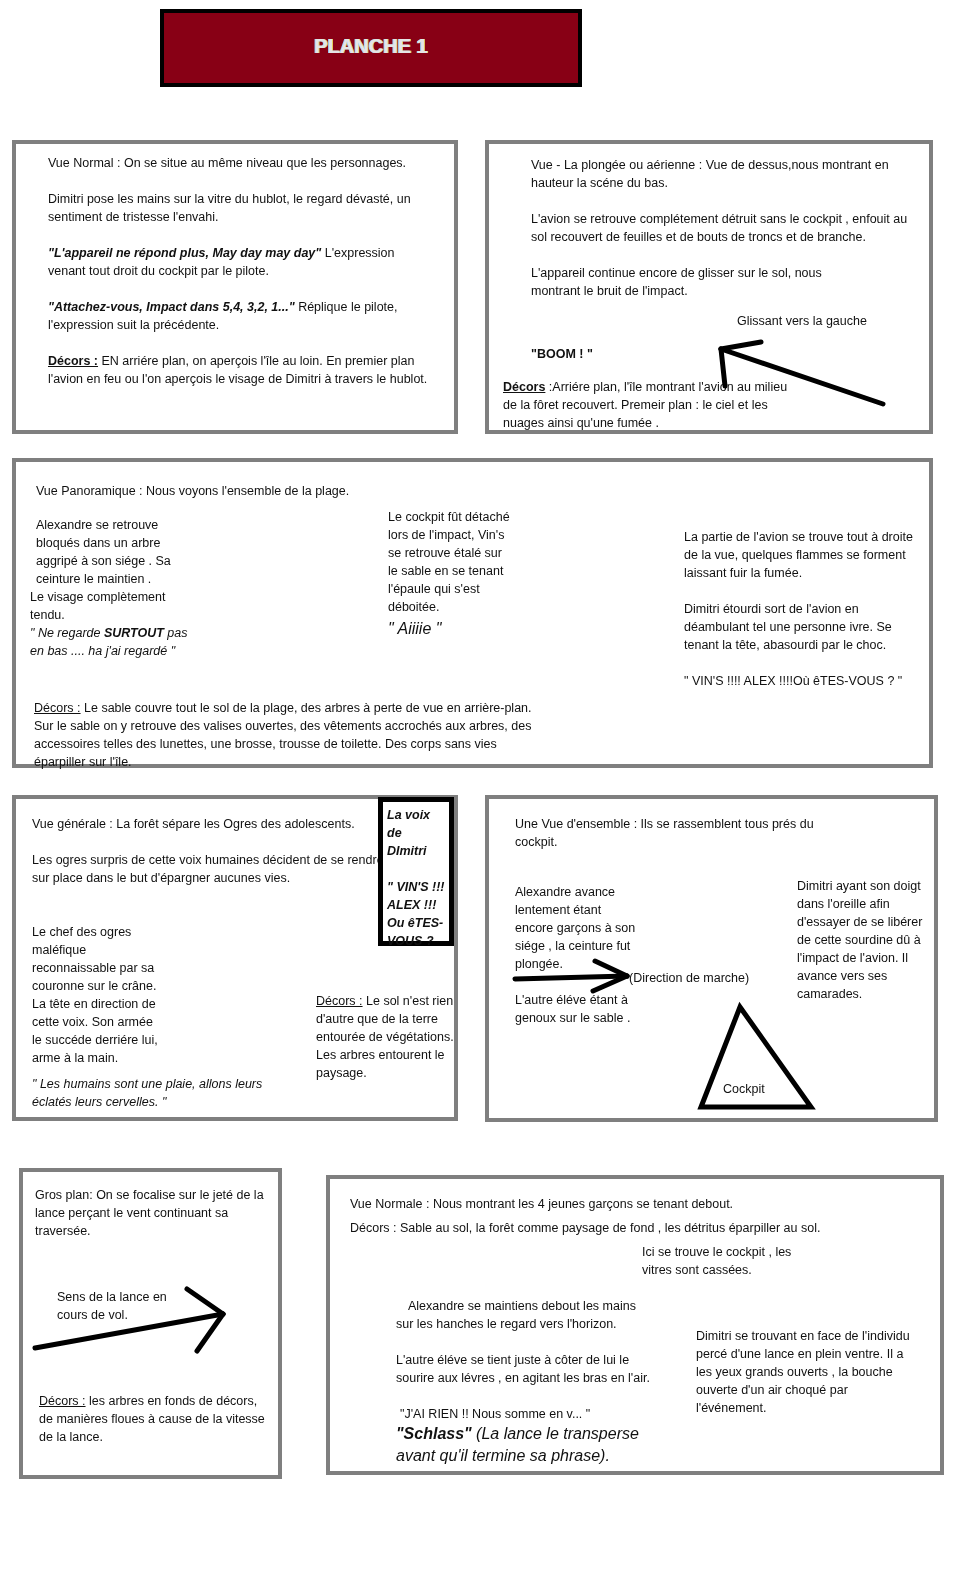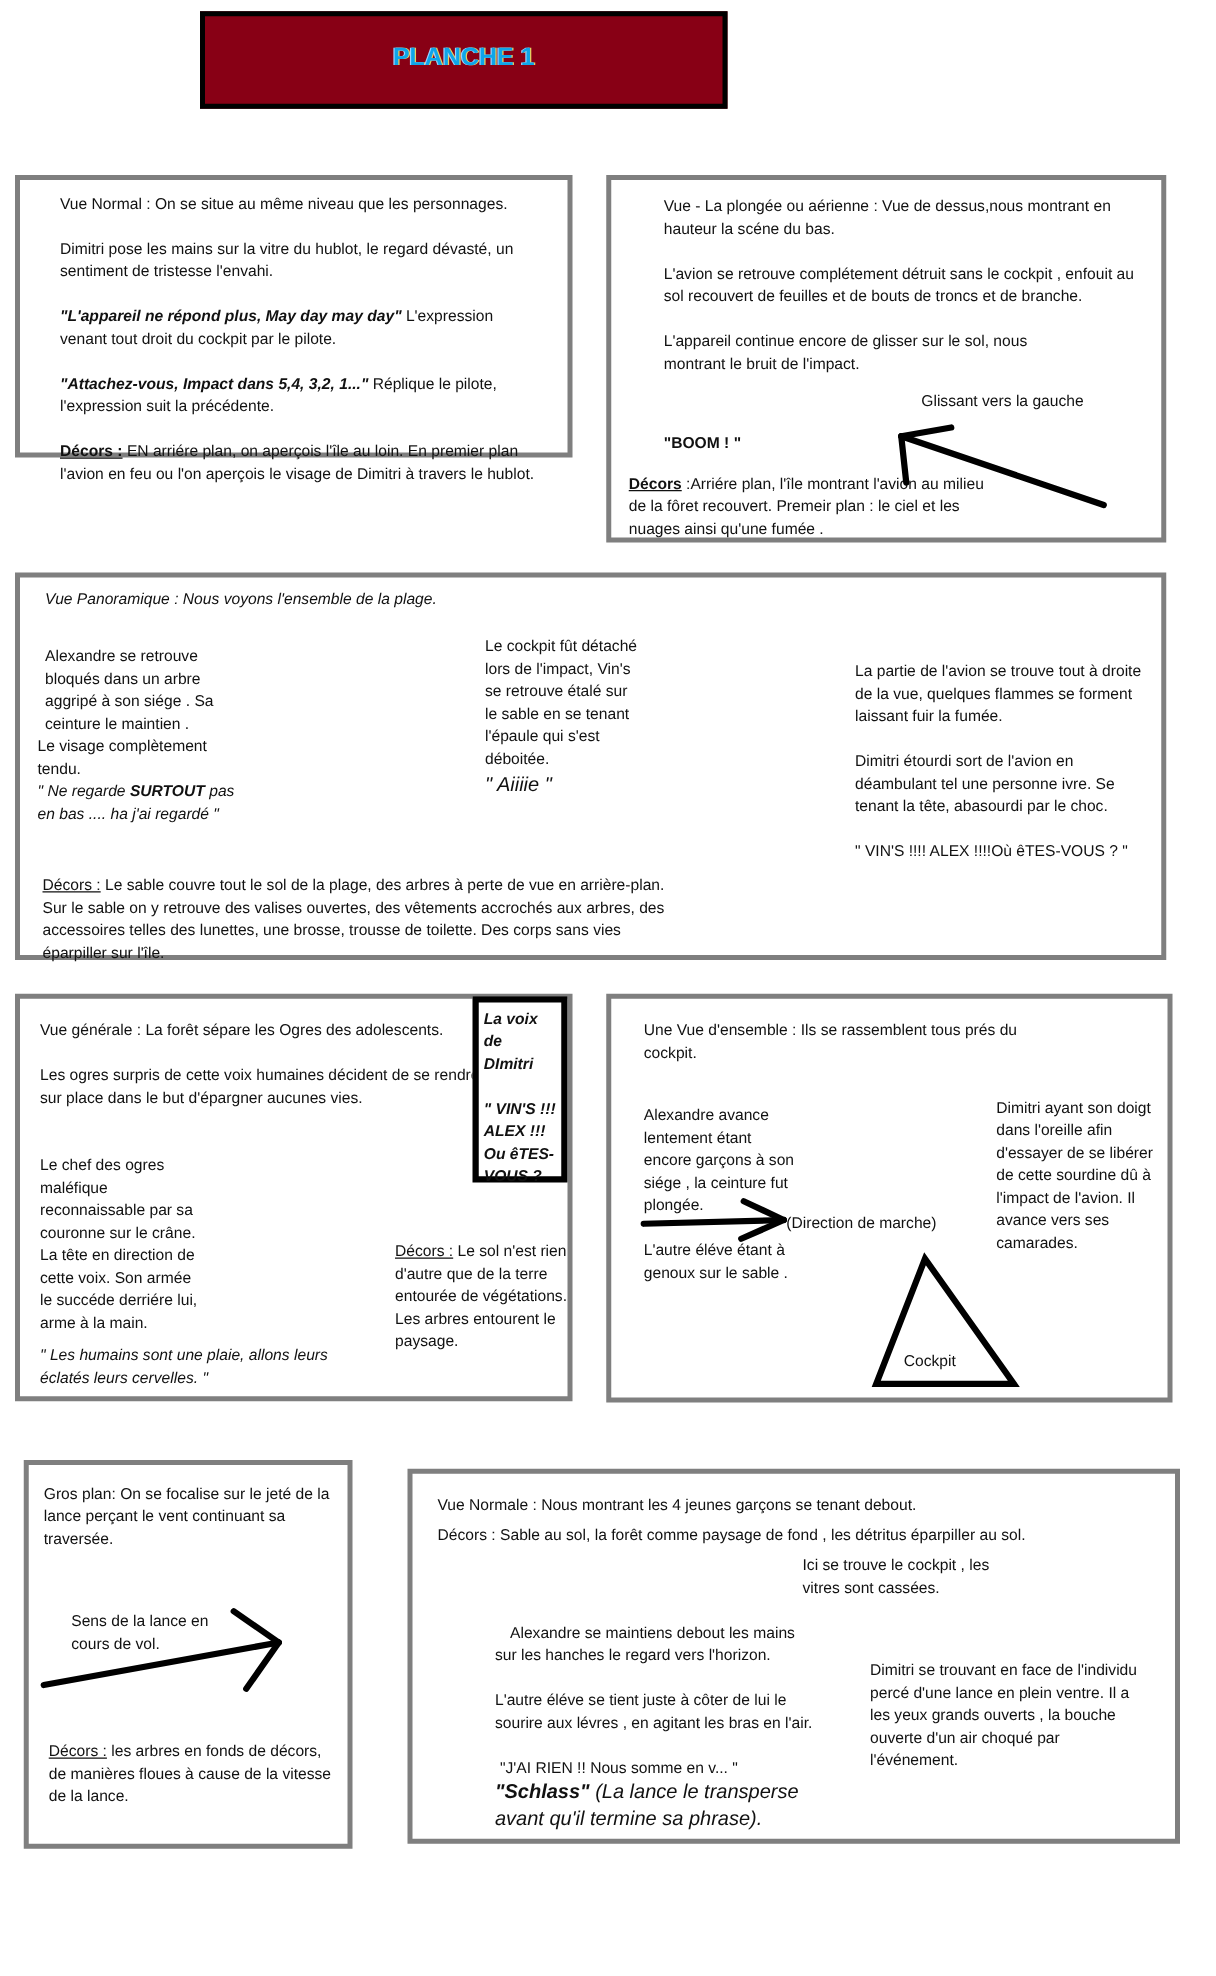--- a/index.html
+++ b/index.html
@@ -1,40 +1,40 @@
 <!DOCTYPE html>
 <html><head>
 <meta charset="utf-8">
 <style>
   html, body { margin:0; padding:0; background:#ffffff; }
   body { width:973px; height:1581px; position:relative; overflow:hidden;
          font-family:"Liberation Sans", sans-serif; font-size:12.5px; color:#111; line-height:18px; }
   .abs { position:absolute; }
   .title-box { left:160px; top:9px; width:414px; height:70px; background:#880015; border:4px solid #000; }
-  .title-text { position:absolute; left:0; right:0; top:24px; text-align:center; font-weight:bold; font-size:20px; color:#0ea5e9;
+  .title-text { position:absolute; left:0; right:0; top:24px; text-align:center; font-weight:bold; font-size:20px; color:#e5e5e5;
                 text-shadow: -1px 0 #9cd0ff, 1px 0 #e8d060; letter-spacing:0px; }
   .panel { position:absolute; background:#fff; border:4px solid #7f7f7f; box-sizing:border-box; }
   .txt { position:absolute; }
   .txt p { margin:0; }
   .gap { height:18px; }
   .u { text-decoration:underline; }
   .bi { font-weight:bold; font-style:italic; }
   .b { font-weight:bold; }
   .i { font-style:italic; }
   .voice-box { position:absolute; border:5px solid #000; background:#fff; box-sizing:border-box; padding:4px 4px; font-style:italic;font-weight:bold; }
   svg.draw { position:absolute; overflow:visible; }
 </style>
 </head>
 <body>
 
 <div class="abs title-box">
   <div class="title-text">PLANCHE  1</div>
 </div>
 
-<div class="panel" style="left:12px;top:140px;width:446px;height:226px;">
+<div class="panel" style="left:12px;top:140px;width:446px;height:294px;">
   <div class="txt" style="left:32px;top:10px;width:380px;">
     <p>Vue Normal : On se situe au même niveau que les personnages.</p>
     <div class="gap"></div>
     <p>Dimitri pose les mains sur la vitre du hublot, le regard dévasté, un sentiment de tristesse l'envahi.</p>
     <div class="gap"></div>
     <p><span class="bi">"L'appareil ne répond plus, May day may day"</span><span> L'expression venant tout droit du cockpit par le pilote.</span></p>
     <div class="gap"></div>
     <p><span class="bi">"Attachez-vous, Impact dans 5,4, 3,2, 1..."</span><span> Réplique le pilote, l'expression suit la précédente.</span></p>
     <div class="gap"></div>
     <p><span class="b u">Décors :</span><span> EN arriére plan, on aperçois l'île au loin. En premier plan l'avion en feu ou l'on aperçois le visage de Dimitri à travers le hublot.</span></p>
@@ -57,21 +57,21 @@
   <svg class="draw" width="448" height="294" style="left:-4px;top:-4px;">
     <g stroke="#000" stroke-width="5" stroke-linecap="round" fill="none">
       <line x1="398" y1="264" x2="236" y2="209"></line>
       <line x1="236" y1="209" x2="276" y2="202"></line>
       <line x1="236" y1="209" x2="240" y2="246"></line>
     </g>
   </svg>
 </div>
 
 <div class="panel" style="left:12px;top:458px;width:921px;height:310px;">
-  <div class="txt" style="left:20px;top:8px;font-style:italic;">Vue Panoramique : Nous voyons l'ensemble de la plage.</div>
+  <div class="txt" style="left:20px;top:20px;">Vue Panoramique : Nous voyons l'ensemble de la plage.</div>
   <div class="txt" style="left:20px;top:54px;width:180px;">
     <p>Alexandre se retrouve</p>
     <p>bloqués dans un arbre</p>
     <p>aggripé à son siége . Sa</p>
     <p>ceinture le maintien .</p>
   </div>
   <div class="txt" style="left:14px;top:126px;width:200px;">
     <p>Le visage complètement</p>
     <p>tendu.</p>
     <p class="i"><span>" Ne regarde </span><b>SURTOUT</b><span> pas</span></p>

